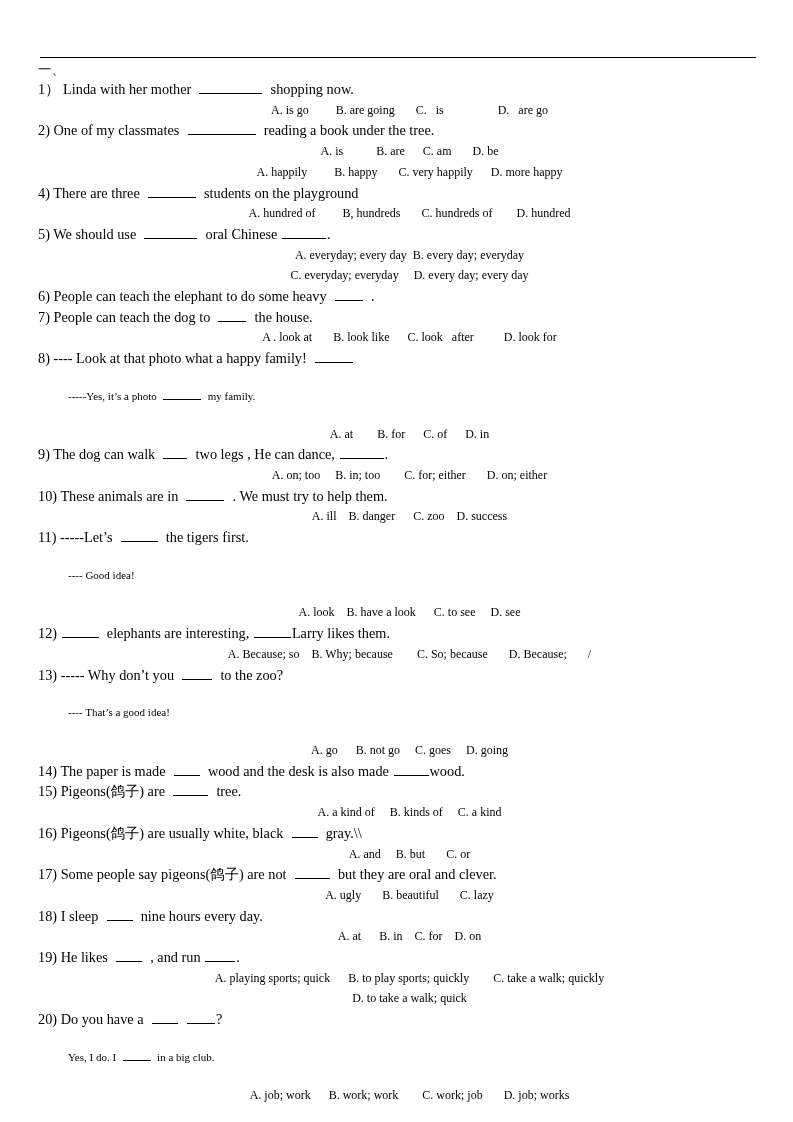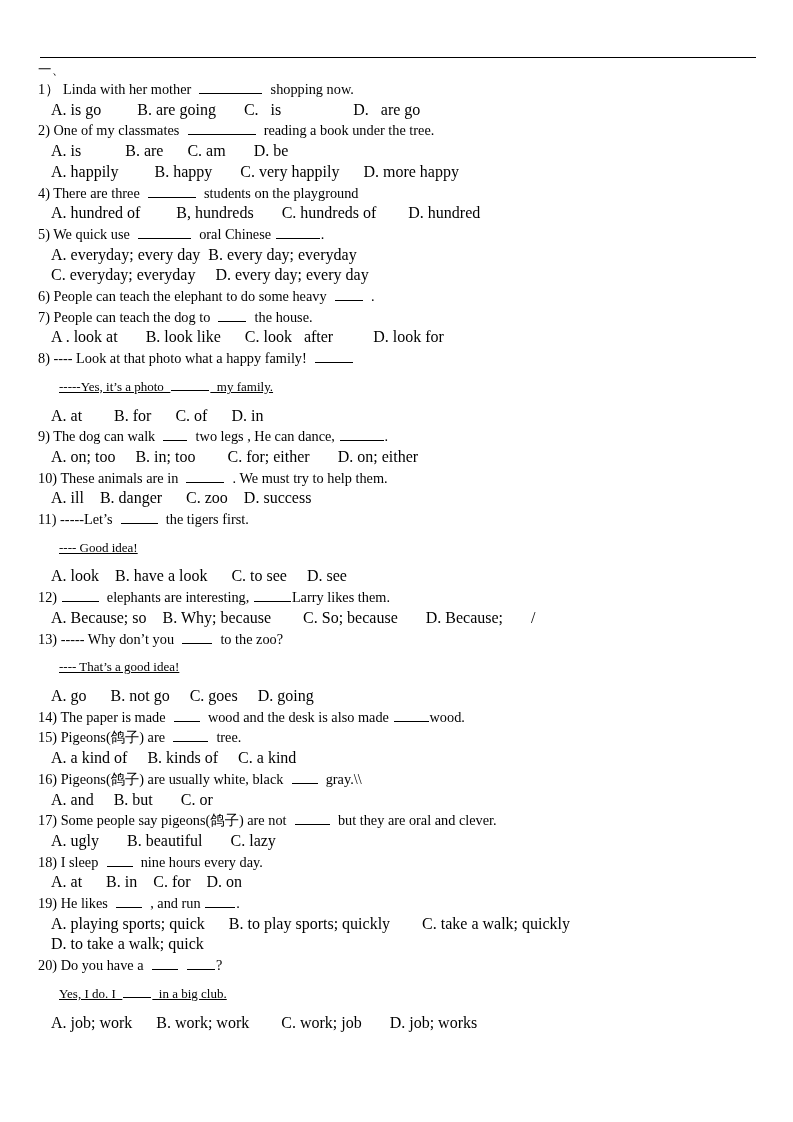--- a/index.html
+++ b/index.html
@@ -42,33 +42,33 @@
     margin: 0 0 2px 0;
     white-space: pre;
   }
   .q {
     font-size: 14.3px;
     line-height: 20.7px;
     white-space: pre;
     margin: 0;
   }
   .opts {
-    font-size: 16px;
+    font-size: 12px;
     line-height: 20.7px;
     white-space: pre;
     margin: 0;
     padding-left: 13px;
+    text-align: center;
   }
   .cont {
-    font-size: 13px;
+    font-size: 11px;
     line-height: 20.7px;
     white-space: pre;
-    margin: 8px;
+    margin: 17px;
     padding-left: 13px;
-    text-decoration: underline;
   }
   .blank {
     display: inline-block;
     border-bottom: 1px solid #000;
     vertical-align: baseline;
     height: 0.92em;
     margin: 0 1px;
   }
 </style>
 </head>
@@ -88,21 +88,21 @@
           <div class="opts">A. is&nbsp;&nbsp;&nbsp;&nbsp;&nbsp;&nbsp;&nbsp;&nbsp;&nbsp;&nbsp;&nbsp;B. are&nbsp;&nbsp;&nbsp;&nbsp;&nbsp;&nbsp;C. am&nbsp;&nbsp;&nbsp;&nbsp;&nbsp;&nbsp; D. be</div>
         </div>
         <div>
           <div class="opts">A. happily&nbsp;&nbsp;&nbsp;&nbsp;&nbsp;&nbsp;&nbsp;&nbsp;&nbsp;B. happy&nbsp;&nbsp;&nbsp;&nbsp;&nbsp;&nbsp; C. very happily&nbsp;&nbsp;&nbsp;&nbsp;&nbsp; D. more happy</div>
         </div>
         <div>
           <div class="q"><span>4) </span><span>There are three  </span><span class="blank" style="width: 48px;"></span><span>  </span><span>students on the playground</span></div>
           <div class="opts">A. hundred of&nbsp;&nbsp;&nbsp;&nbsp;&nbsp;&nbsp;&nbsp;&nbsp; B, hundreds&nbsp;&nbsp;&nbsp;&nbsp;&nbsp;&nbsp; C. hundreds of&nbsp;&nbsp;&nbsp;&nbsp;&nbsp;&nbsp;&nbsp; D. hundred</div>
         </div>
         <div>
-          <div class="q"><span>5) </span><span>We quick use  </span><span class="blank" style="width: 53px;"></span><span>  </span><span>oral Chinese </span><span class="blank" style="width: 44px;"></span><span>.</span></div>
+          <div class="q"><span>5) </span><span>We should use  </span><span class="blank" style="width: 53px;"></span><span>  </span><span>oral Chinese </span><span class="blank" style="width: 44px;"></span><span>.</span></div>
           <div class="opts">A. everyday; every day&nbsp;&nbsp;B. every day; everyday</div>
           <div class="opts">C. everyday; everyday&nbsp;&nbsp;&nbsp;&nbsp; D. every day; every day</div>
         </div>
         <div>
           <div class="q"><span>6) </span><span>People can teach the elephant to do some heavy  </span><span class="blank" style="width: 28px;"></span><span>  </span><span>.</span></div>
         </div>
         <div>
           <div class="q"><span>7) </span><span>People can teach the dog to  </span><span class="blank" style="width: 28px;"></span><span>  </span><span>the house.</span></div>
           <div class="opts">A . look at&nbsp;&nbsp;&nbsp;&nbsp;&nbsp;&nbsp; B. look like&nbsp;&nbsp;&nbsp;&nbsp;&nbsp;&nbsp;C. look&nbsp;&nbsp;&nbsp;after&nbsp;&nbsp;&nbsp;&nbsp;&nbsp;&nbsp;&nbsp;&nbsp;&nbsp; D. look for</div>
         </div>

